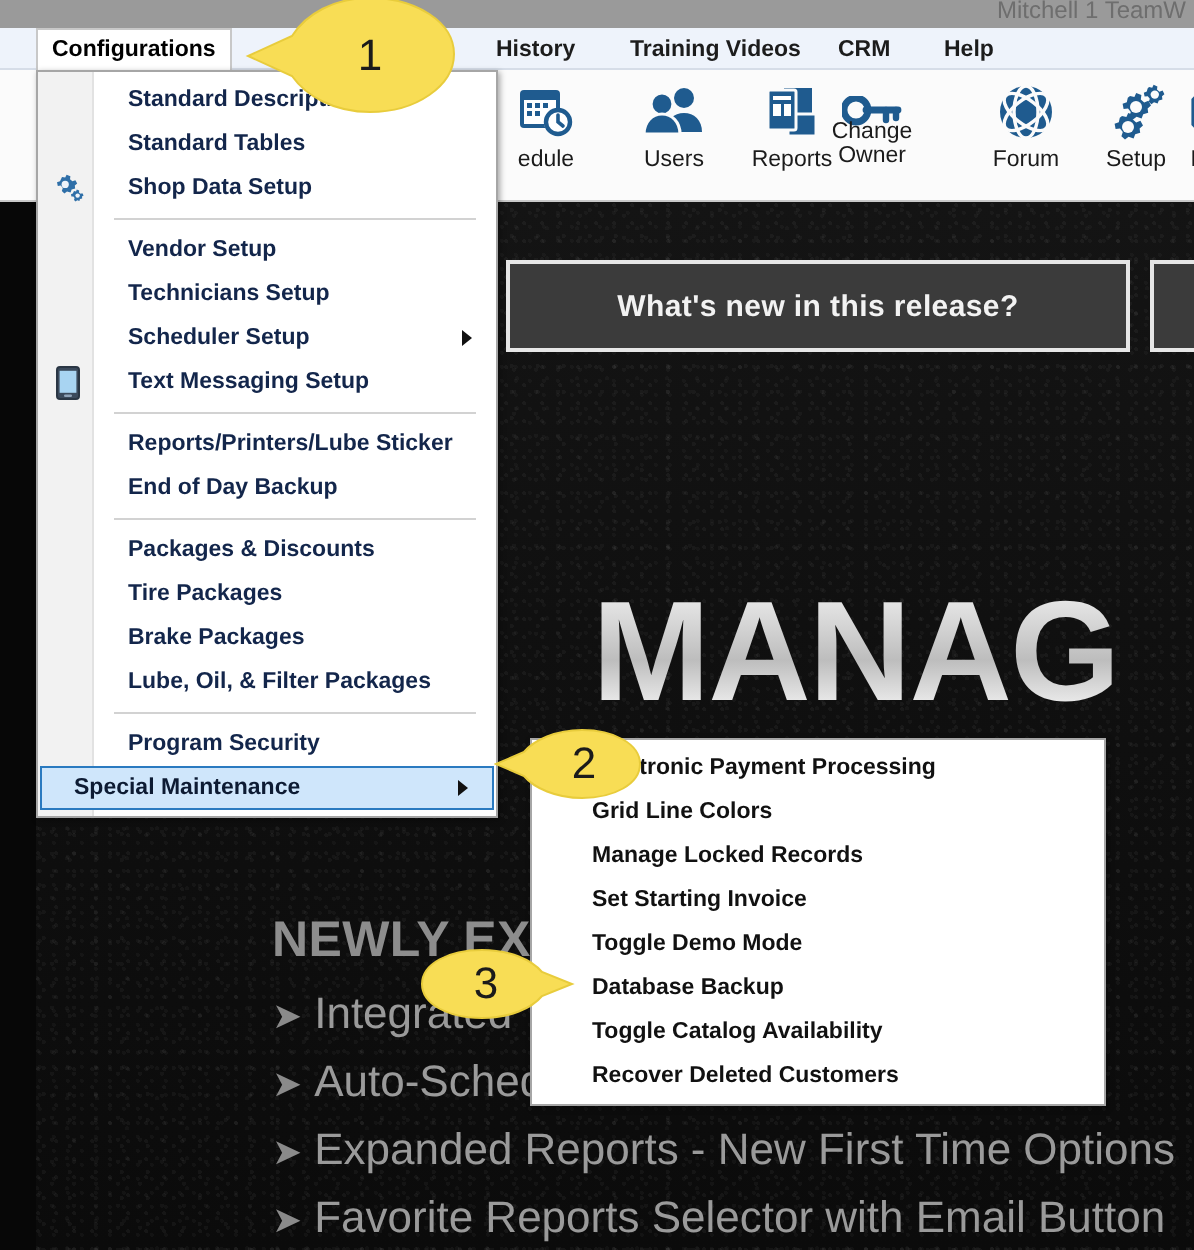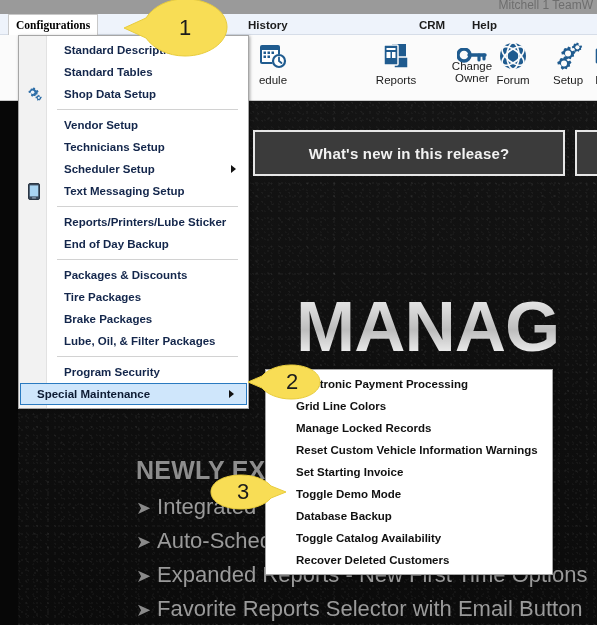--- a/index.html
+++ b/index.html
@@ -194,28 +194,31 @@
 </head>
 <body>
 
 <div id="app">
 
   <div class="titlebar">
     <div class="titlebar-text">Mitchell 1 TeamW</div>
   </div>
 
   <div class="menubar" id="menubar">
-      <div class="menubar-item active" style="left: 8px; font-family: Liberation Serif, serif;">
+      <div class="menubar-item active" style="left: 18px;">
         <span>Configurations</span>
       </div>
       <div class="menubar-item" style="left: 152px;">
         <span>entory</span>
       </div>
       <div class="menubar-item" style="left: 241px;">
         <span>History</span>
+      </div>
+      <div class="menubar-item" style="left: 308px;">
+        <span>Training Videos</span>
       </div>
       <div class="menubar-item" style="left: 412px;">
         <span>CRM</span>
       </div>
       <div class="menubar-item" style="left: 465px;">
         <span>Help</span>
       </div>
     </div>
 
   <div class="toolbar" id="toolbar">
@@ -231,36 +234,47 @@
               <rect x="5.5" y="14.5" width="2.5" height="2.5"></rect>
               <rect x="9.5" y="14.5" width="2.5" height="2.5"></rect>
             </g>
             <circle cx="21" cy="20" r="7" fill="#fff"></circle>
             <circle cx="21" cy="20" r="6" fill="none" stroke="#1f5b8f" stroke-width="2.2"></circle>
             <path d="M21 16.5V20l2.5 2" stroke="#1f5b8f" stroke-width="1.8" fill="none" stroke-linecap="round"></path>
           </svg>
         </div>
         <div class="tlabel">edule</div>
       </div>
+      <div class="tool" style="left: 307px;">
+        <div class="glyph">
+          <svg width="32" height="30" viewBox="0 0 32 30">
+            <circle cx="21" cy="8" r="5" fill="#1f5b8f"></circle>
+            <path d="M12 25c0-6 4-9.5 9-9.5s9 3.5 9 9.5z" fill="#1f5b8f"></path>
+            <circle cx="10" cy="11" r="5.5" fill="#1f5b8f" stroke="#fbfbfb" stroke-width="1.6"></circle>
+            <path d="M1 26c0-6 4-10 9-10s9 4 9 10z" fill="#1f5b8f" stroke="#fbfbfb" stroke-width="1.6"></path>
+          </svg>
+        </div>
+        <div class="tlabel">Users</div>
+      </div>
       <div class="tool" style="left: 366px;">
         <div class="glyph">
           <svg width="28" height="30" viewBox="0 0 28 30">
             <rect x="10" y="3" width="14" height="18" fill="#1f5b8f"></rect>
             <rect x="12" y="16" width="14" height="11" fill="#1f5b8f" stroke="#fbfbfb" stroke-width="1.5"></rect>
             <rect x="2" y="4" width="14" height="20" rx="1" fill="#1f5b8f" stroke="#fbfbfb" stroke-width="1.5"></rect>
             <g fill="#fff">
               <rect x="4.5" y="7" width="9" height="2"></rect>
               <rect x="4.5" y="11" width="4" height="6"></rect>
               <rect x="10" y="11" width="3.5" height="6"></rect>
             </g>
           </svg>
         </div>
         <div class="tlabel">Reports</div>
       </div>
-      <div class="tool" style="left: 442px;">
+      <div class="tool" style="left: 406px;">
         <div class="glyph">
           <svg width="30" height="16" viewBox="0 0 30 16">
             <circle cx="7" cy="7" r="6" fill="none" stroke="#1f5b8f" stroke-width="3.4"></circle>
             <path d="M12 7h16" stroke="#1f5b8f" stroke-width="3.4" stroke-linecap="round"></path>
             <path d="M22 7v5M27 7v4" stroke="#1f5b8f" stroke-width="3.2" stroke-linecap="round"></path>
           </svg>
         </div>
         <div class="tlabel two">Change</div>
         <div class="tlabel">Owner</div>
       </div>
@@ -411,23 +425,20 @@
         <div class="submenu-item">
           <span>Electronic Payment Processing</span>
         </div>
         <div class="submenu-item">
           <span>Grid Line Colors</span>
         </div>
         <div class="submenu-item">
           <span>Manage Locked Records</span>
         </div>
         <div class="submenu-item">
-          <span>Reset Custom Vehicle Information Warnings</span>
-        </div>
-        <div class="submenu-item">
           <span>Set Starting Invoice</span>
         </div>
         <div class="submenu-item">
           <span>Toggle Demo Mode</span>
         </div>
         <div class="submenu-item">
           <span>Database Backup</span>
         </div>
         <div class="submenu-item">
           <span>Toggle Catalog Availability</span>

